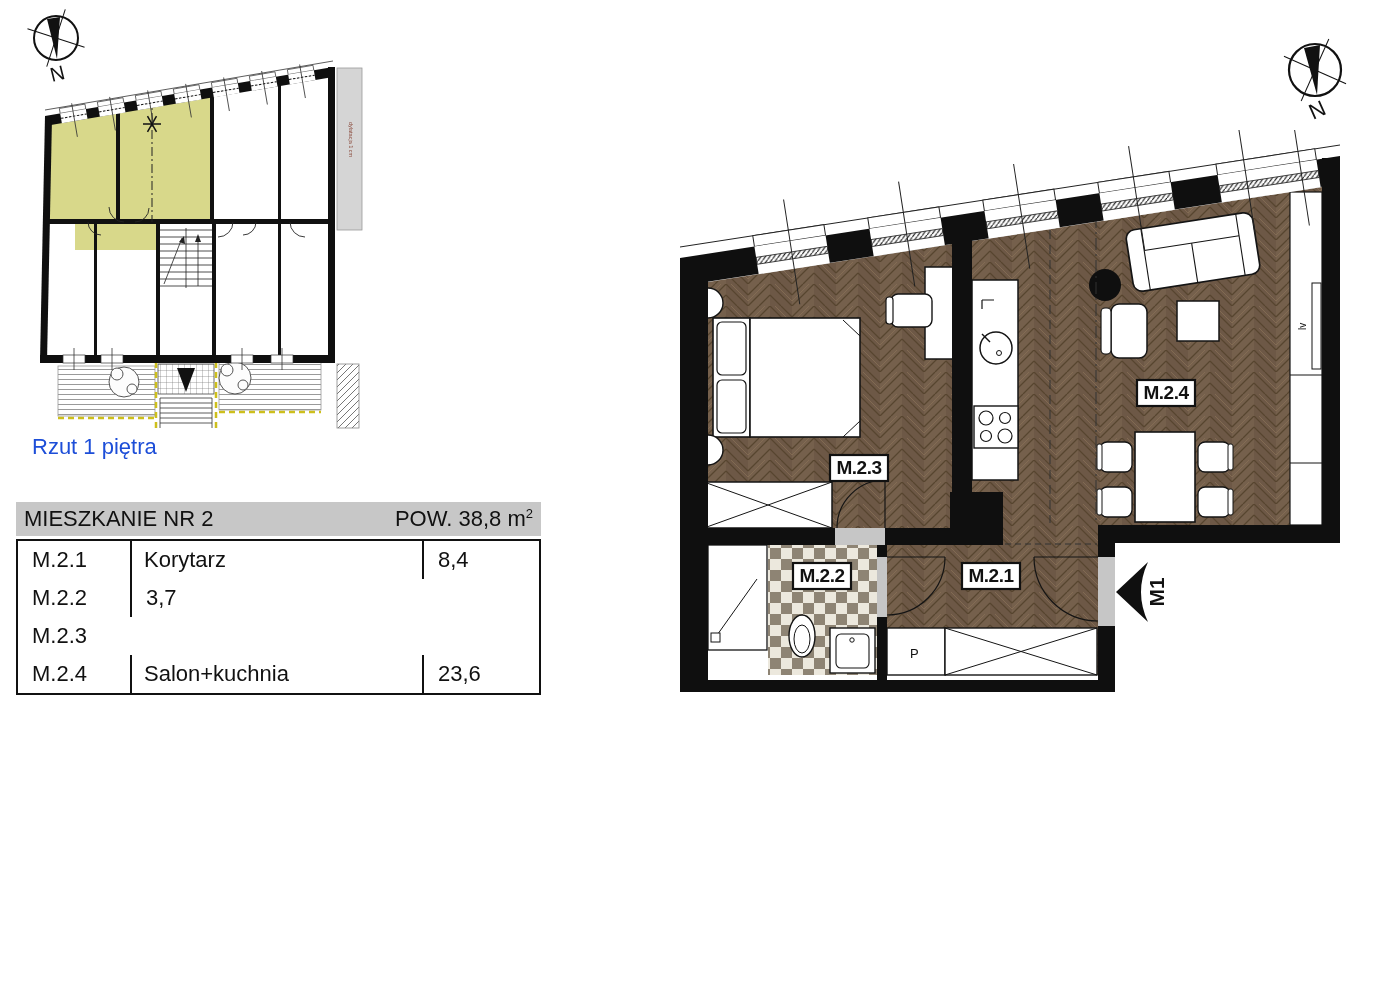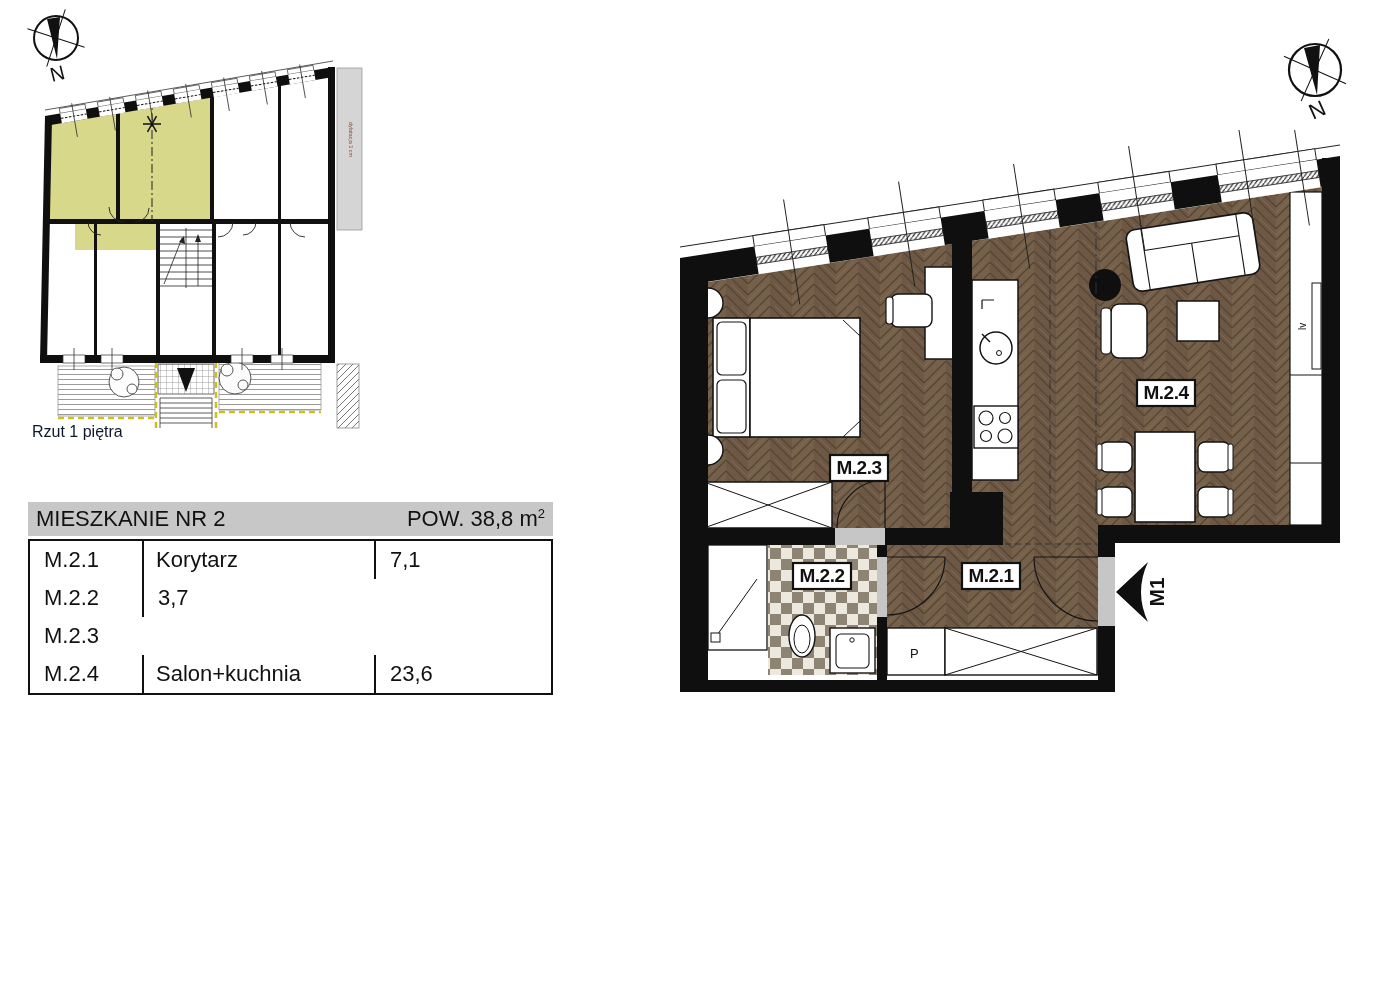--- a/index.html
+++ b/index.html
@@ -1,29 +1,29 @@
 <!DOCTYPE html>
 <html><head>
 <meta charset="utf-8">
 <style>
   html,body{margin:0;padding:0;background:#fff;}
   .page{position:relative;width:1400px;height:1000px;background:#ffffff;overflow:hidden;
         font-family:"Liberation Sans",sans-serif;color:#111;}
   .abs{position:absolute;}
   
-  .caption{position:absolute;left:32px;top:423px;font-size:16px;color:#0f172a;}
+  .caption{position:absolute;left:32px;top:434px;font-size:22px;color:#1d4ed8;}
   
-  .apt-table{position:absolute;left:28px;top:502px;width:525px;}
+  .apt-table{position:absolute;left:16px;top:502px;width:525px;}
   .t-header{height:34px;background:#c7c7c7;display:flex;align-items:center;
             justify-content:space-between;font-size:22px;padding:0 8px;box-sizing:border-box;}
   .t-header sup{font-size:13px;}
   .t-body{border:2px solid #111;height:152px;display:flex;flex-direction:column;margin-top:3px;}
   .t-row{flex:1;display:flex;align-items:center;font-size:22px;}
   .t-c1{width:112px;padding-left:14px;box-sizing:border-box;}
-  .t-c2{width:232px;padding-left:12px;box-sizing:border-box;border-left:2px solid #111;height:100%;display:flex;align-items:center;}
+  .t-c2{width:292px;padding-left:12px;box-sizing:border-box;border-left:2px solid #111;height:100%;display:flex;align-items:center;}
   .t-c3{flex:1;padding-left:14px;box-sizing:border-box;border-left:2px solid #111;height:100%;display:flex;align-items:center;}
   svg text{font-family:"Liberation Sans",sans-serif;}
   .room-label{font-weight:bold;font-size:19px;fill:#111;letter-spacing:-0.5px;}
 </style>
 </head>
 <body>
 
 <div class="page">
 
   <svg class="abs" style="left:26px;top:6px" width="64" height="88" viewBox="0 0 64 88">
@@ -216,21 +216,21 @@
 
   <div class="apt-table">
     <div class="t-header">
       <span>MIESZKANIE NR 2</span>
       <span><span>POW. 38,8 m</span><sup>2</sup></span>
     </div>
     <div class="t-body">
       <div class="t-row">
         <div class="t-c1">M.2.1</div>
         <div class="t-c2">Korytarz</div>
-        <div class="t-c3">7,1</div>
+        <div class="t-c3">8,4</div>
       </div>
       <div class="t-row">
         <div class="t-c1">M.2.2</div>
         <div class="t-c3">3,7</div>
       </div>
       <div class="t-row">
         <div class="t-c1">M.2.3</div>
       </div>
       <div class="t-row">
         <div class="t-c1">M.2.4</div>

